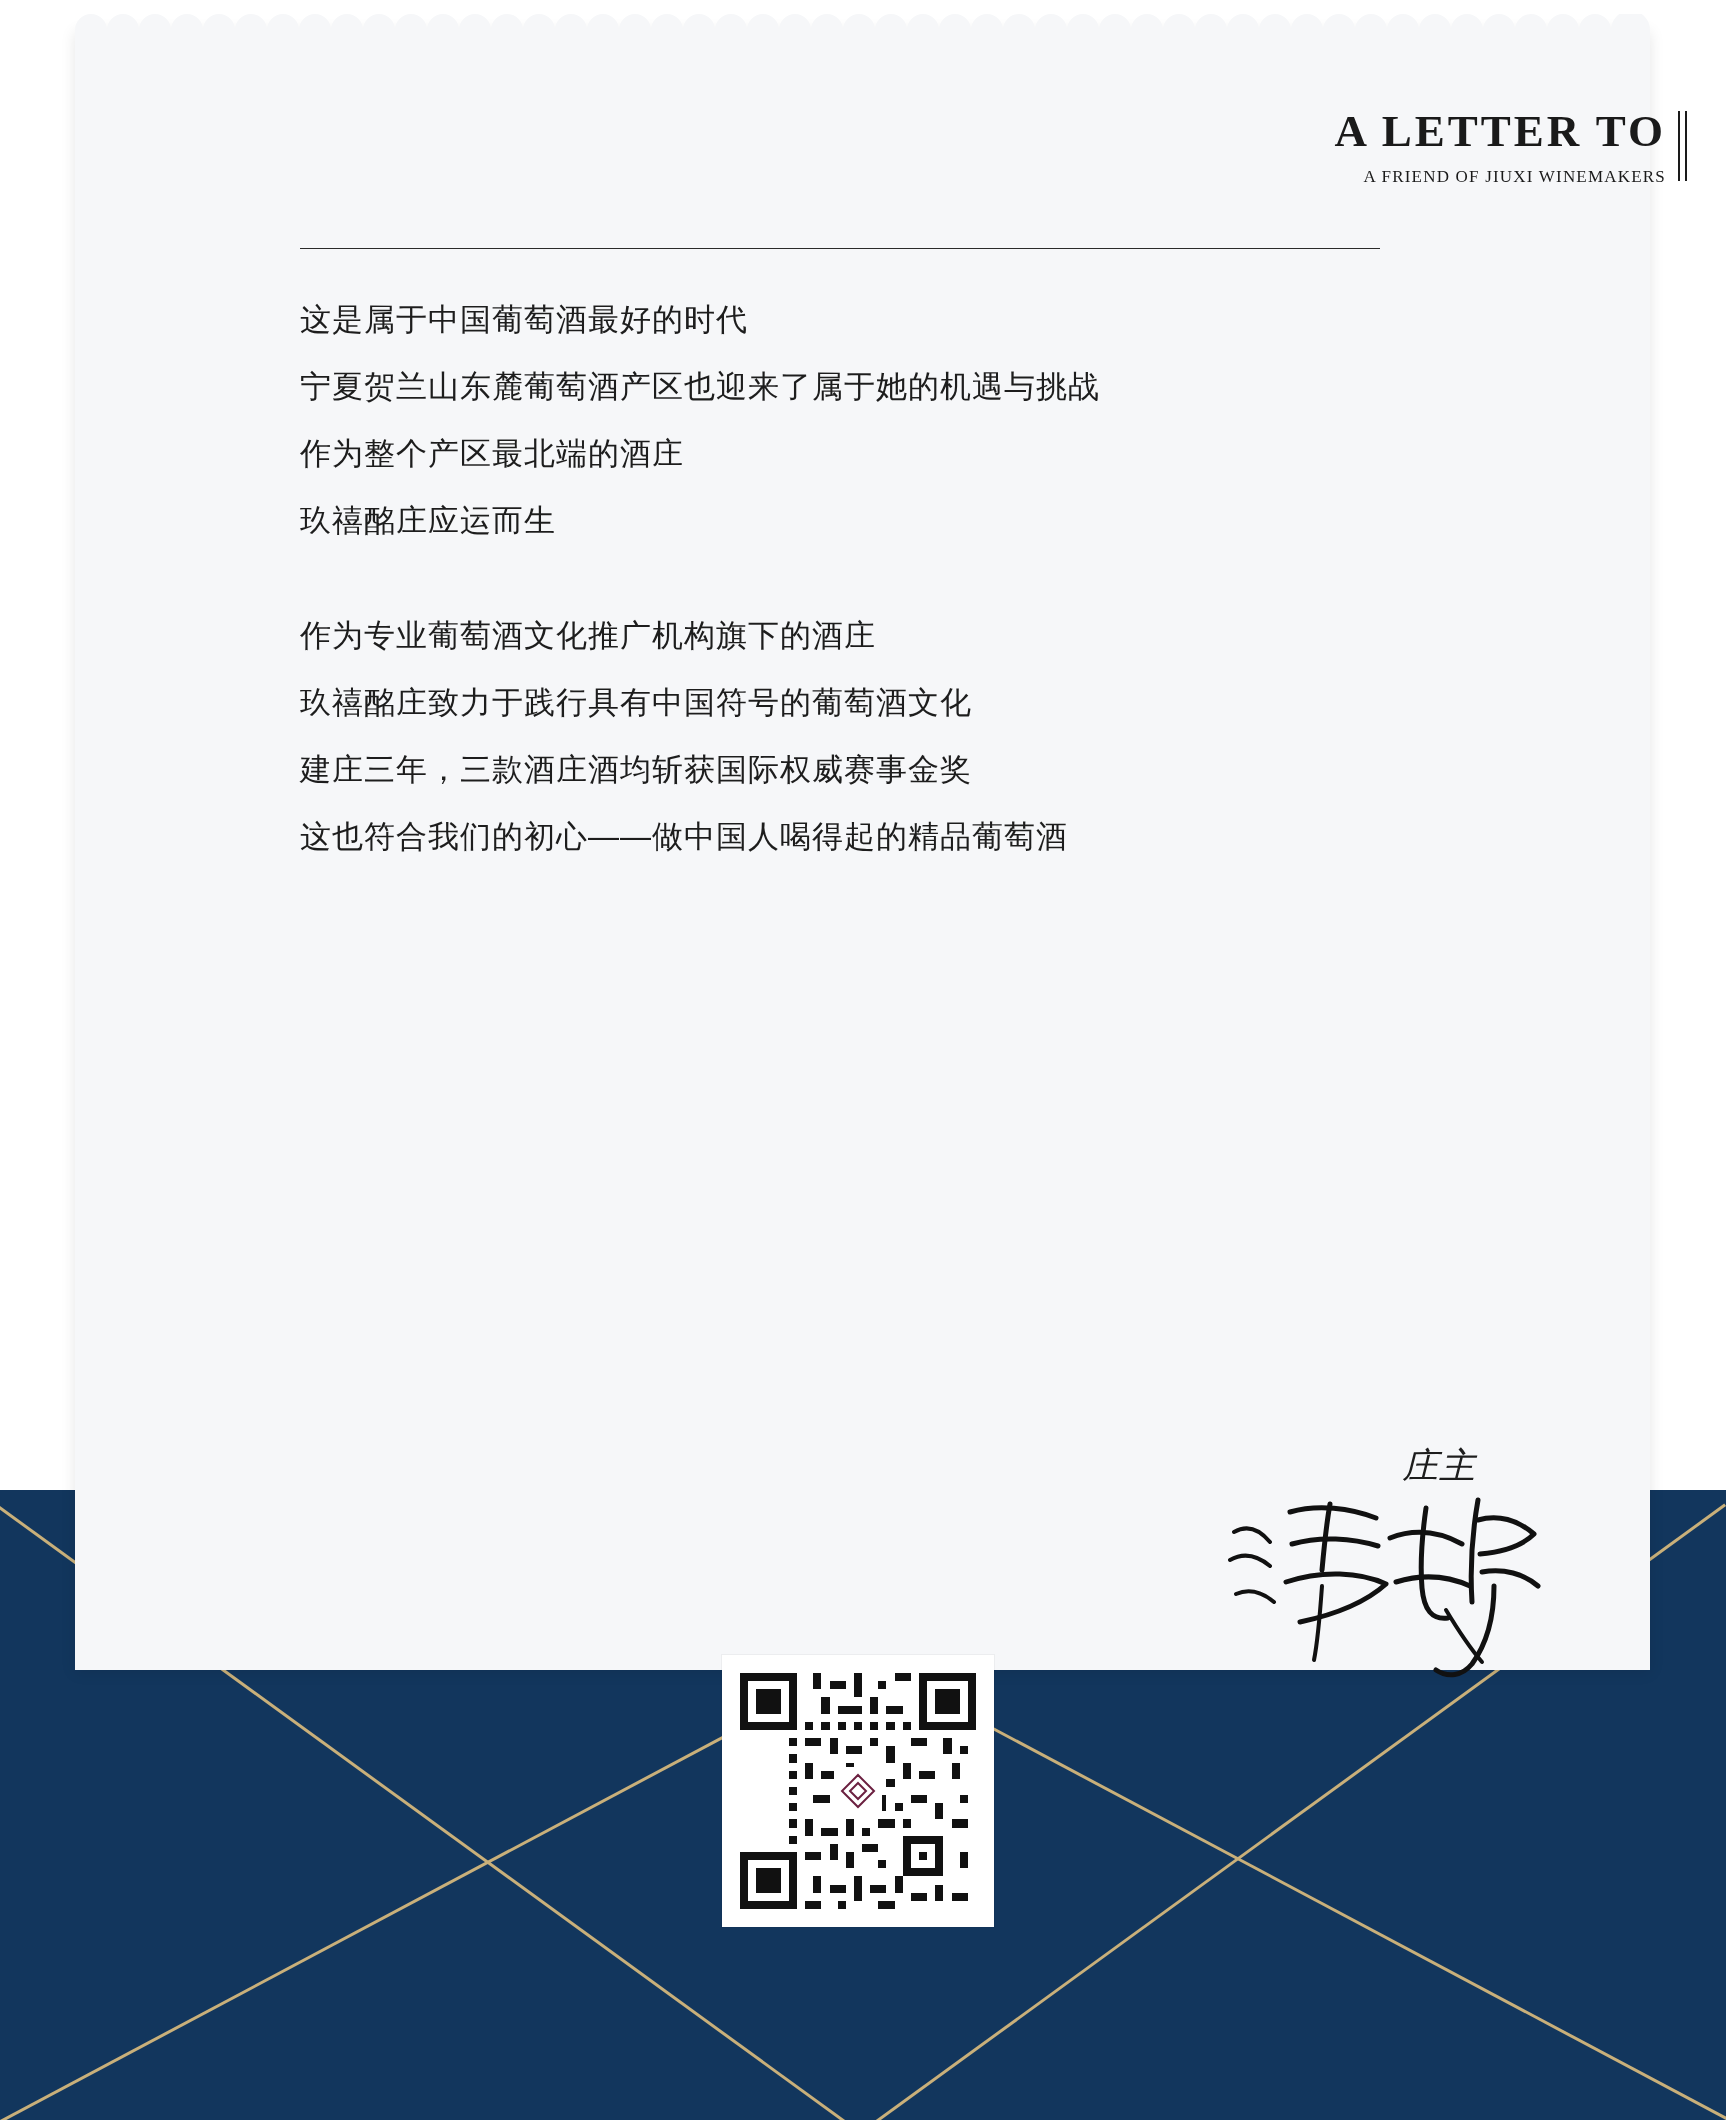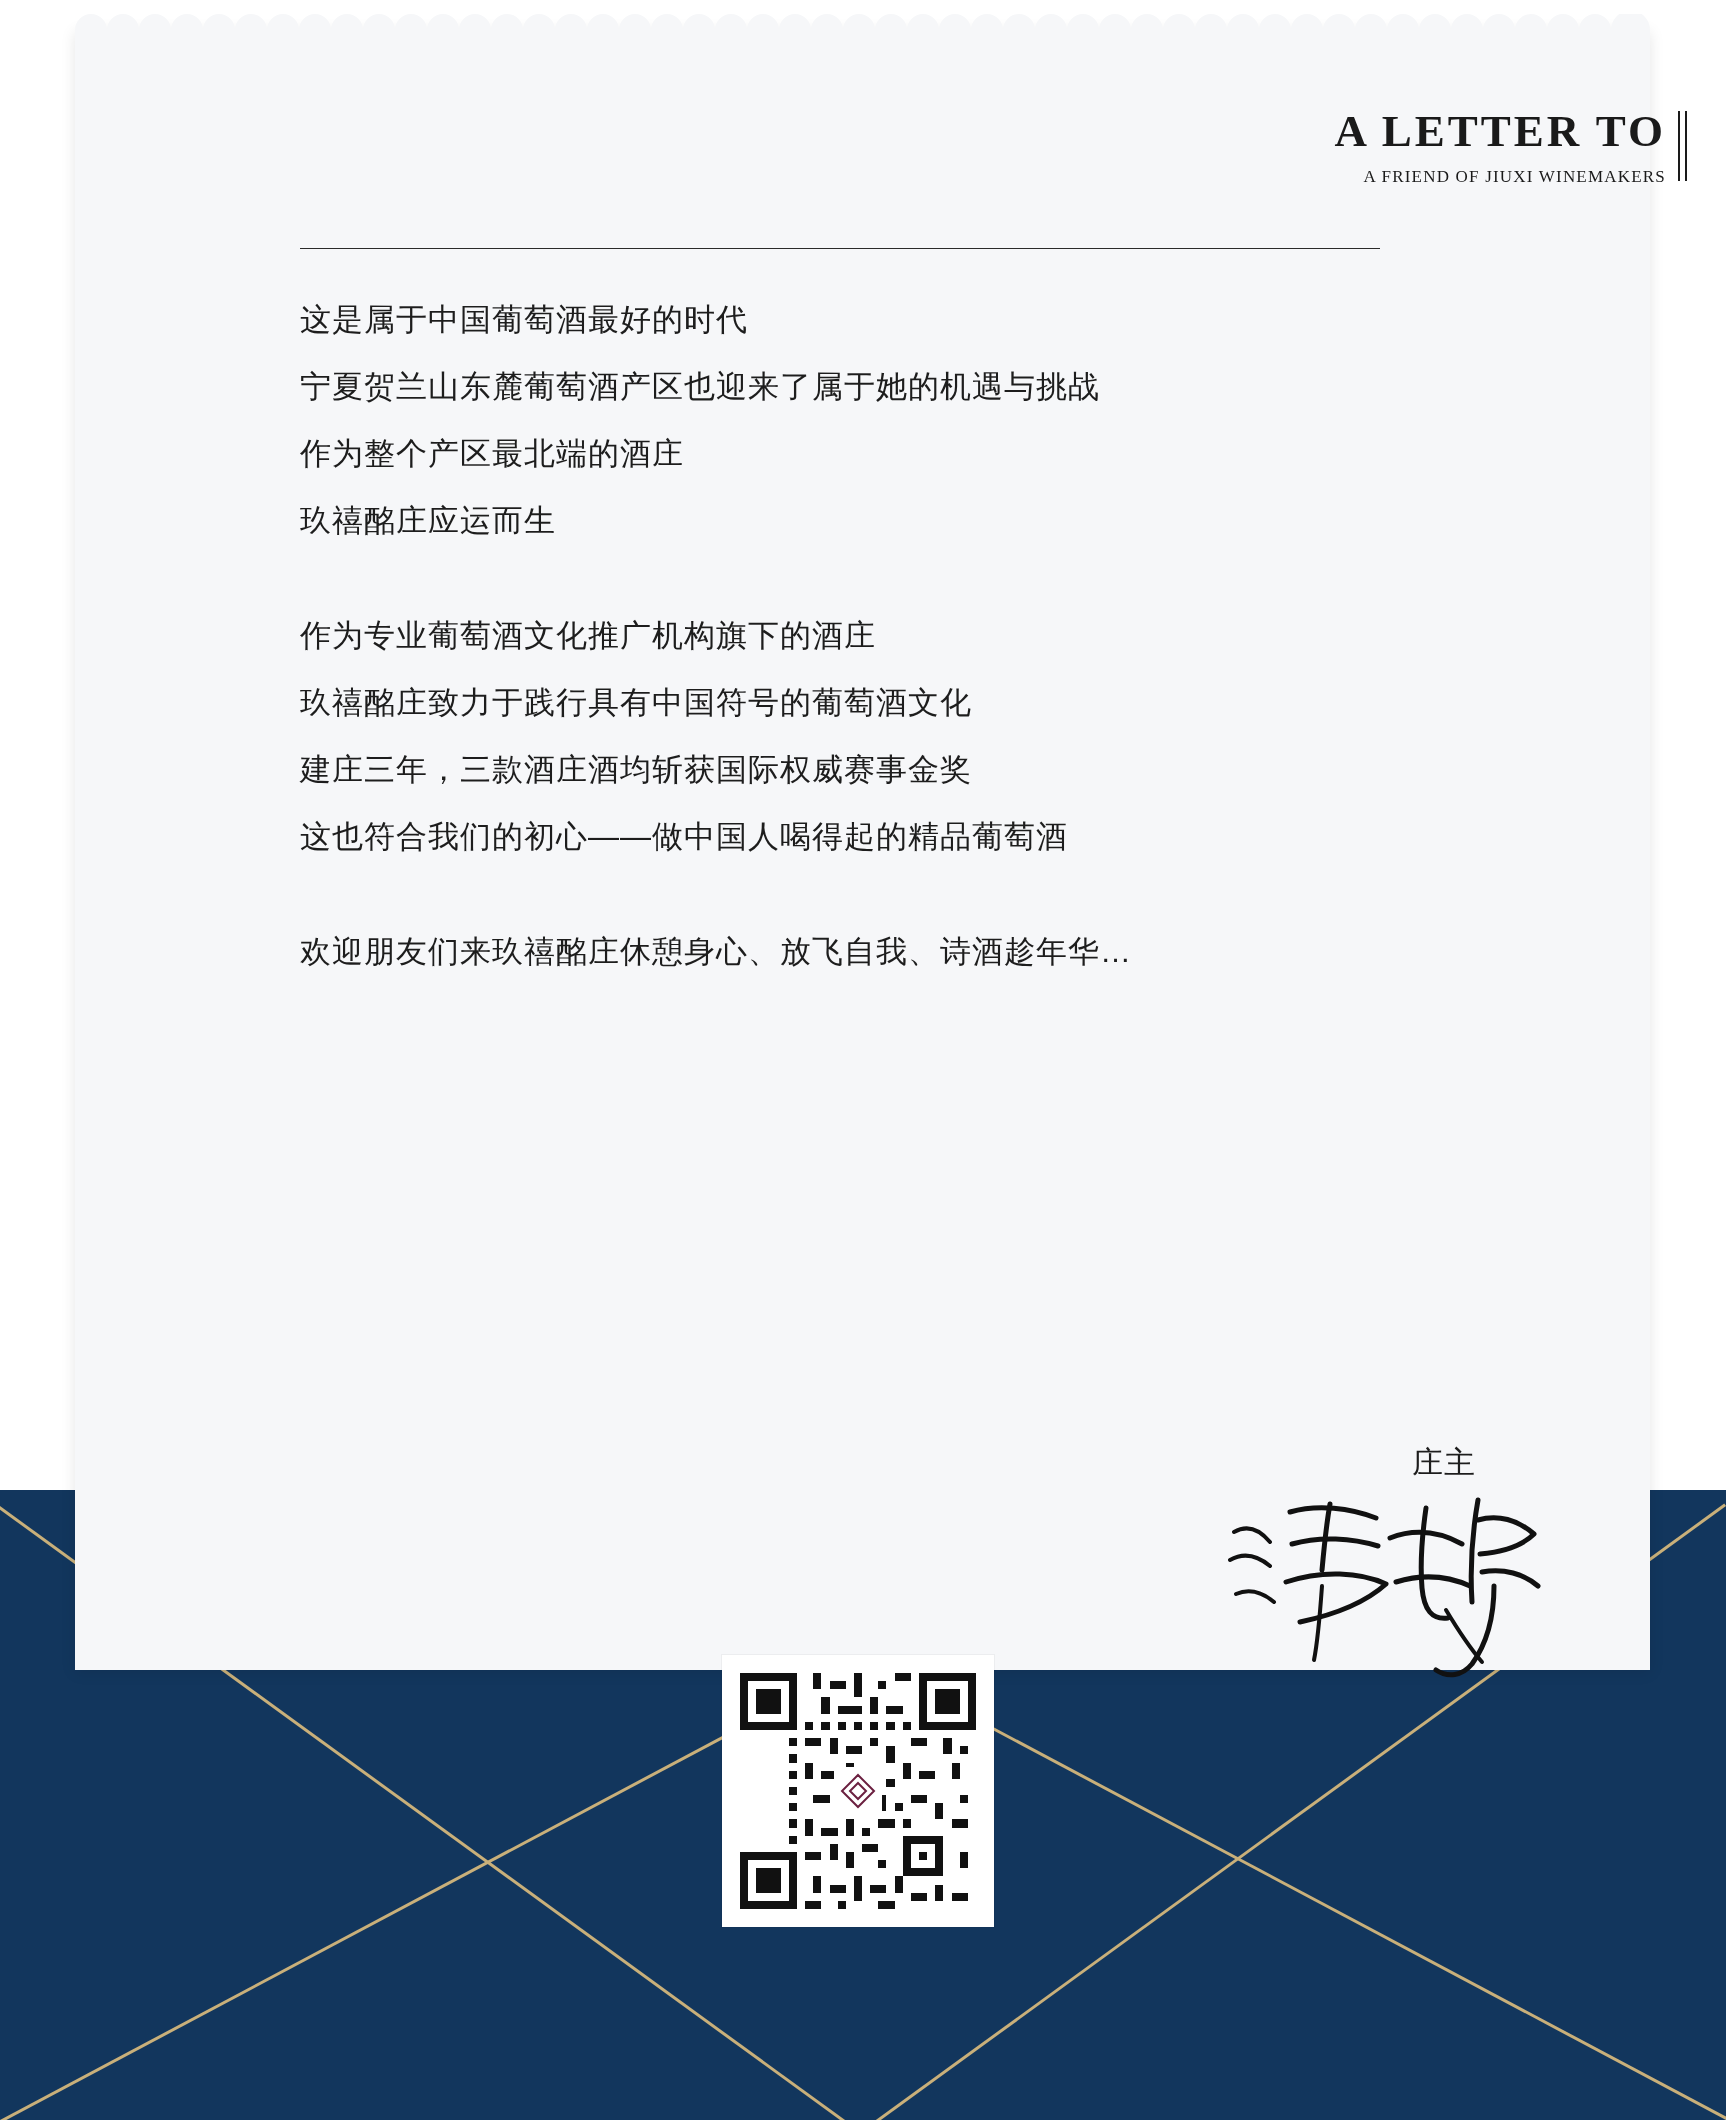--- a/index.html
+++ b/index.html
@@ -143,23 +143,24 @@
   }
   .para { margin: 0 0 48px 0; }
   .para:last-child { margin-bottom: 0; }
   .line { white-space: pre; }
 
   
   .sign-label {
     position: absolute;
     right: 250px;
     top: 1442px;
-    font-size: 31px;
+    font-size: 36px;
     color: #1d1d1d;
     letter-spacing: 1px;
+    font-style: italic;
   }
   .signature {
     position: absolute;
     right: 180px;
     top: 1490px;
     width: 320px;
     height: 190px;
   }
 
   
@@ -238,23 +239,20 @@
       <span class="line">这是属于中国葡萄酒最好的时代</span><br>
       <span class="line">宁夏贺兰山东麓葡萄酒产区也迎来了属于她的机遇与挑战</span><br>
       <span class="line">作为整个产区最北端的酒庄</span><br>
       <span class="line">玖禧酩庄应运而生</span>
     </p>
     <p class="para">
       <span class="line">作为专业葡萄酒文化推广机构旗下的酒庄</span><br>
       <span class="line">玖禧酩庄致力于践行具有中国符号的葡萄酒文化</span><br>
       <span class="line">建庄三年，三款酒庄酒均斩获国际权威赛事金奖</span><br>
       <span class="line">这也符合我们的初心——做中国人喝得起的精品葡萄酒</span>
-    </p>
-    <p class="para">
-      <span class="line">欢迎朋友们来玖禧酩庄休憩身心、放飞自我、诗酒趁年华…</span>
     </p>
   </div>
 
   <div class="sign-label">庄主</div>
   <svg class="signature" viewBox="0 0 320 190">
     <g fill="none" stroke="#111111" stroke-linecap="round" stroke-linejoin="round">
       <path d="M8,42 C22,34 34,40 44,52" stroke-width="4"></path>
       <path d="M4,70 C18,62 32,66 44,76" stroke-width="4"></path>
       <path d="M10,104 C24,98 36,102 48,112" stroke-width="4"></path>
       <path d="M64,22 C92,14 124,18 150,28" stroke-width="5"></path>

